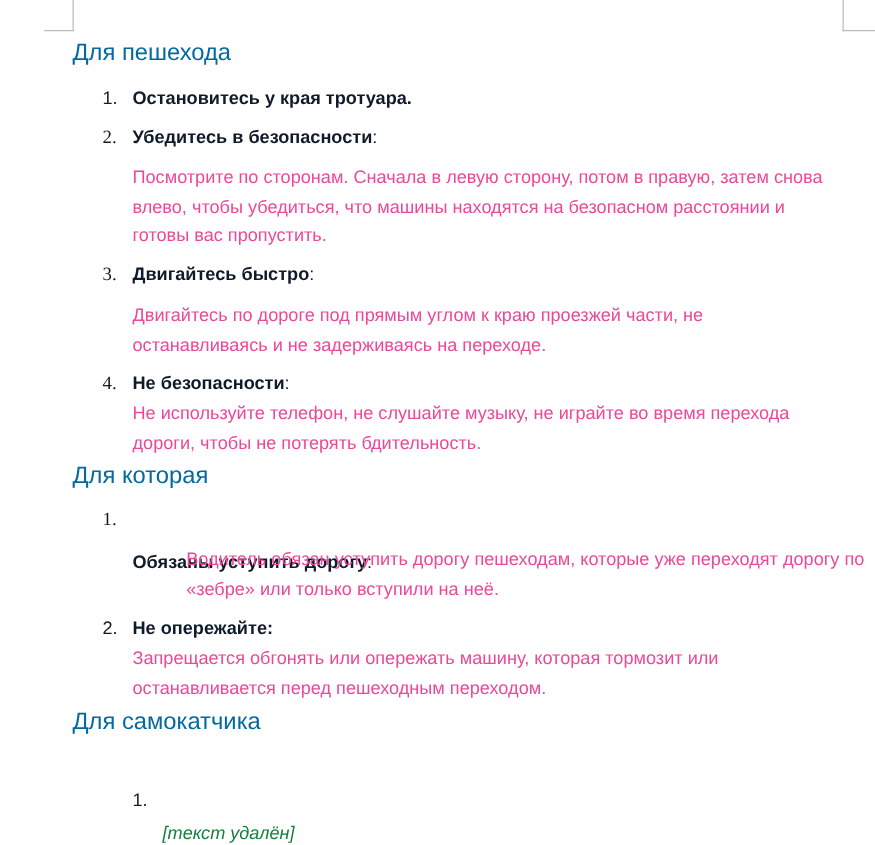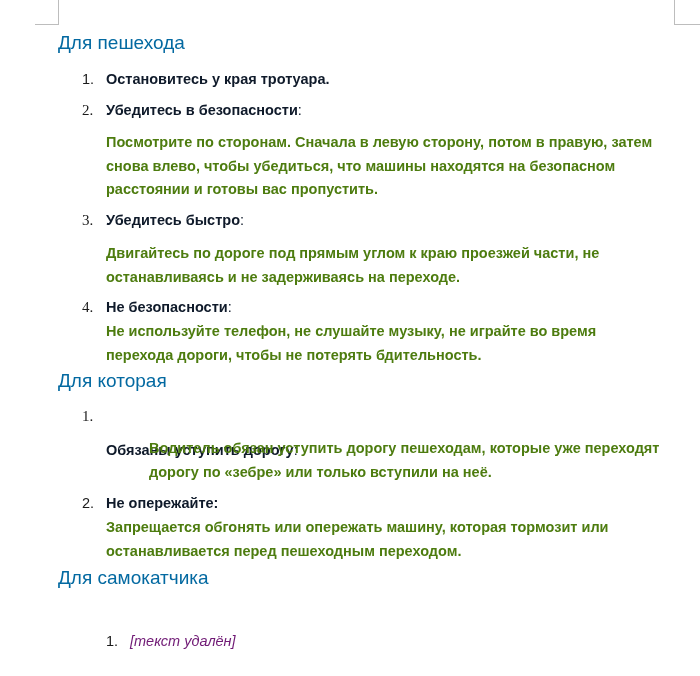--- a/index.html
+++ b/index.html
@@ -10,41 +10,41 @@
     .corner-tl { left: 35px; top: 0; width: 24px; height: 25px; border-width: 0 1px 1px 0; }
     .corner-tr { left: 674px; top: 0; width: 26px; height: 25px; border-width: 0 0 1px 1px; }
 
     .heading { position: absolute; left: 58px; font-size: 19px; color: #0369a1; font-weight: normal; }
 
     .item-num { position: absolute; font-size: 14.5px; color: #1a1a1a; }
     .num-serif { font-family: "Liberation Serif", serif; font-size: 15px; }
     .item-title { position: absolute; left: 106px; font-size: 14.5px; color: #0f1a2a; }
     .item-title b { font-weight: bold; text-align: right; }
 
-    .para { position: absolute; left: 106px; width: 560px; font-size: 14.5px; line-height: 23.5px; color: #4d7c0f; font-weight: bold; }
+    .para { position: absolute; left: 106px; width: 560px; font-size: 14.5px; line-height: 23.5px; color: #ec4899; }
 
-    .redacted { color: #701a75; font-style: italic; }
+    .redacted { color: #15803d; font-style: italic; margin-top: 26px; }
   </style>
 </head>
 <body>
 
 <div class="corner corner-tl"></div>
 <div class="corner corner-tr"></div>
 
 <div class="heading" style="top:32px;">Для пешехода</div>
 
 <div class="item-num" style="left:82px; top:71px;">1.</div>
 <div class="item-title" style="top:71px;"><b>Остановитесь у края тротуара.</b></div>
 
 <div class="item-num num-serif" style="left:82px; top:102px;">2.</div>
 <div class="item-title" style="top:102px;"><b>Убедитесь в безопасности</b><span>:</span></div>
 <div class="para" style="top:131px;">Посмотрите по сторонам. Сначала в левую сторону, потом в правую, затем снова влево, чтобы убедиться, что машины находятся на безопасном расстоянии и готовы вас пропустить.</div>
 
 <div class="item-num num-serif" style="left:82px; top:212px;">3.</div>
-<div class="item-title" style="top:212px;"><b>Убедитесь быстро</b><span>:</span></div>
+<div class="item-title" style="top:212px;"><b>Двигайтесь быстро</b><span>:</span></div>
 <div class="para" style="top:242px;">Двигайтесь по дороге под прямым углом к краю проезжей части, не останавливаясь и не задерживаясь на переходе.</div>
 
 <div class="item-num num-serif" style="left:82px; top:299px;">4.</div>
 <div class="item-title" style="top:299px;"><b>Не безопасности</b><span>:</span></div>
 <div class="para" style="top:320px;">Не используйте телефон, не слушайте музыку, не играйте во время перехода дороги, чтобы не потерять бдительность.</div>
 
 <div class="heading" style="top:370px;">Для которая</div>
 
 <div class="item-num num-serif" style="left:82px; top:408px;">1.</div>
 <div class="item-title" style="top:403px;margin-top:39px;"><b>Обязаны уступить дорогу</b><span>:</span></div>

